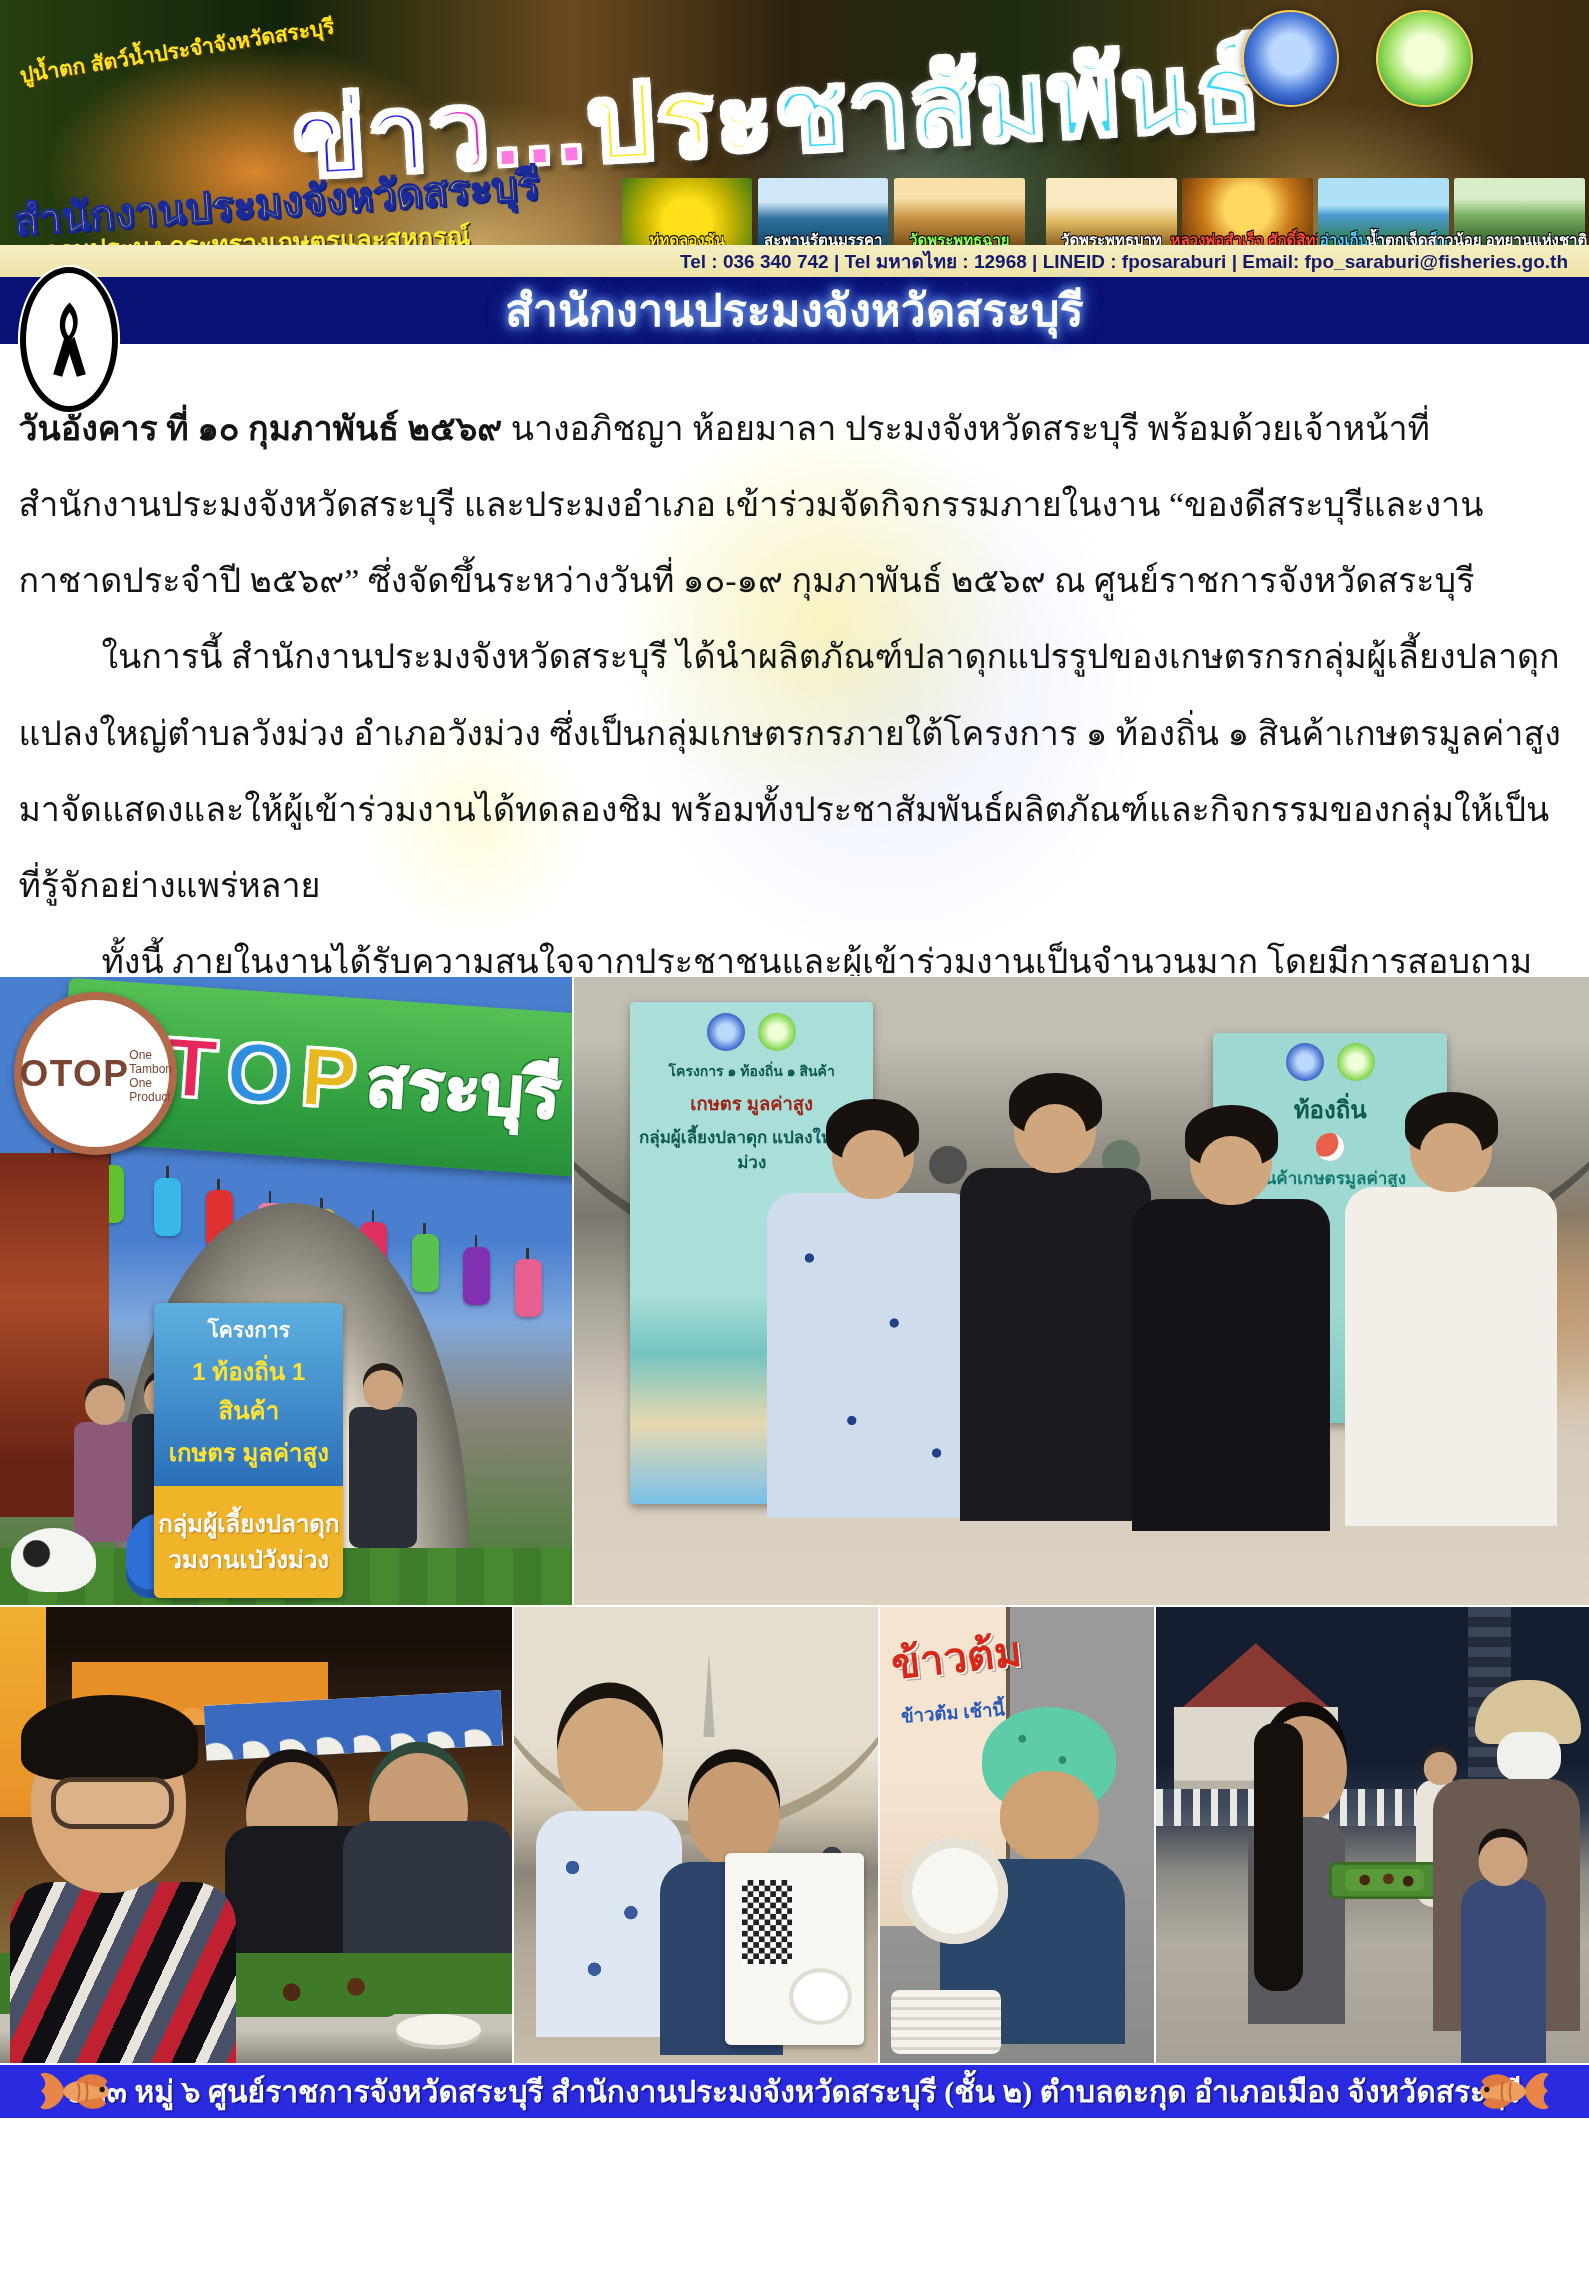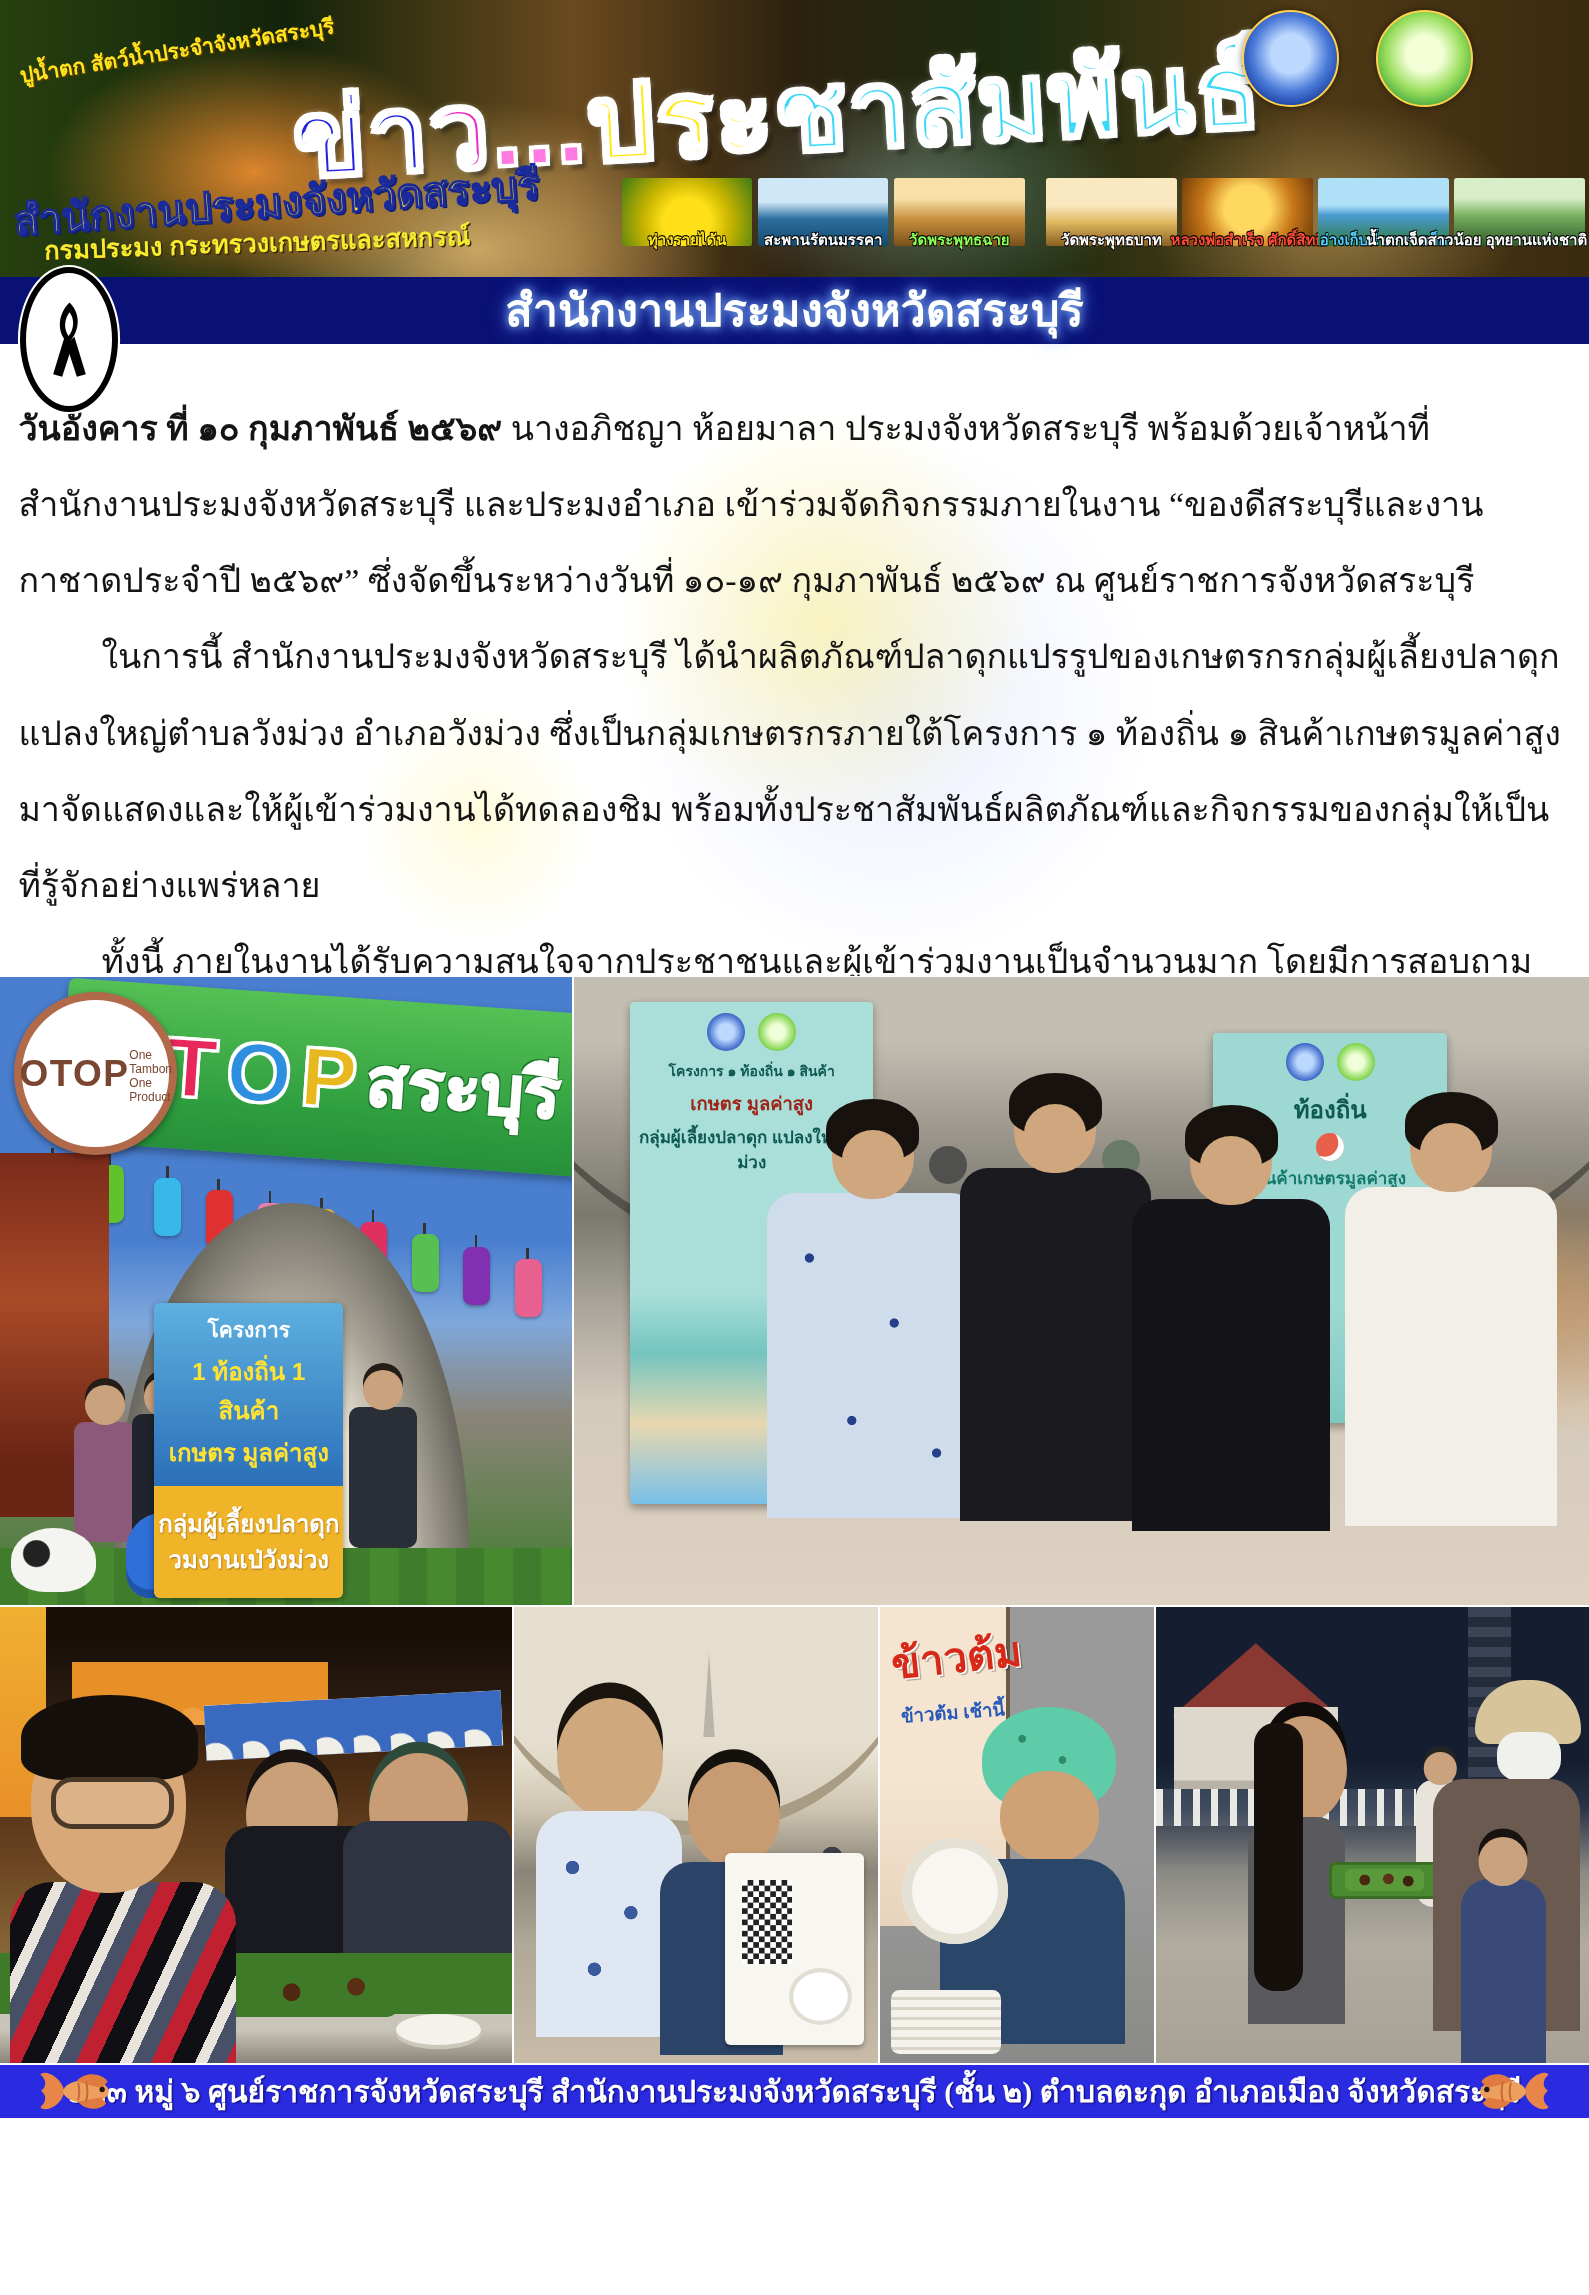--- a/index.html
+++ b/index.html
@@ -296,21 +296,21 @@
     <div class="banner-title">
       <span class="seg-blue">ข่า</span><span class="seg-pink">ว</span><span class="seg-dots">...</span><span class="seg-yellow">ประ</span><span class="seg-cyan">ชาสัมพันธ์</span>
     </div>
     <div class="seal seal-fisheries"></div>
     <div class="seal seal-agriculture"></div>
     <div class="org-name">สำนักงานประมงจังหวัดสระบุรี</div>
     <div class="org-sub">กรมประมง กระทรวงเกษตรและสหกรณ์</div>
 
     <div class="attractions">
       <div class="tile tile1">
-        <span class="tile-label lab-y">ทุ่างรายไดัน</span>
+        <span class="tile-label lab-y">ทุ่ทดลองชัน</span>
         </div>
       <div class="tile tile2">
         <span class="tile-label lab-w">สะพานรัตนมรรคา</span>
         </div>
       <div class="tile tile3">
         <span class="tile-label lab-g">วัดพระพุทธฉาย</span>
         </div>
       <div class="tile tile4">
         <span class="tile-label lab-w">วัดพระพุทธบาท</span>
         </div>
@@ -318,20 +318,21 @@
         <span class="tile-label lab-r">หลวงพ่อสำเร็จ ศักดิ์สิทธิ์</span>
         </div>
       <div class="tile tile6">
         <span class="tile-label lab-b">อ่างเก็บน้ำมวกเหล็ก</span>
         </div>
       <div class="tile tile7">
         <span class="tile-label lab-w">น้ำตกเจ็ดสาวน้อย อุทยานแห่งชาติ ลำดับที่ ๑๒๗</span>
         </div>
     </div>
 
+    <div class="contact-strip">Tel : 036 340 742   |  Tel มหาดไทย : 12968   |  LINEID : fposaraburi   |  Email:  fpo_saraburi@fisheries.go.th</div>
   </div>
 
   <div class="navybar">
     <div class="ribbon-badge">
       <svg viewBox="0 0 60 100">
         <path d="M30 4 C14 20 15 42 28 54 C41 42 46 20 30 4 Z" fill="#000"></path>
         <path d="M24 46 L10 92 L21 95 L34 55 Z" fill="#000"></path>
         <path d="M36 46 L50 92 L39 95 L26 55 Z" fill="#000"></path>
         <path d="M30 16 C23 25 23 38 29 45 C35 38 37 25 30 16 Z" fill="#fff"></path>
       </svg>

